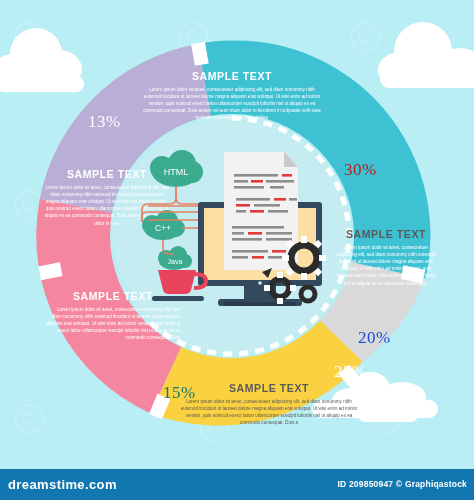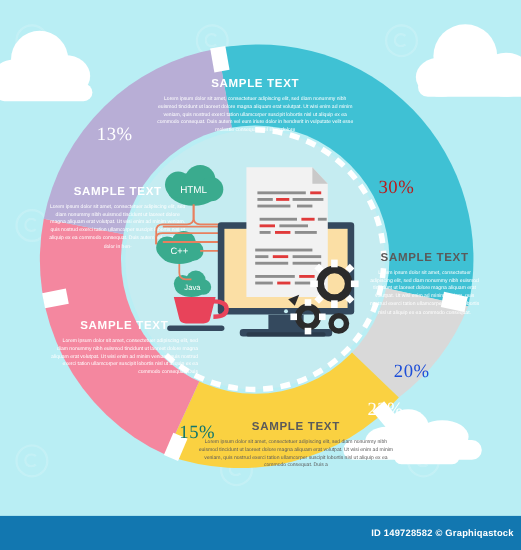--- a/index.html
+++ b/index.html
@@ -326,16 +326,19 @@
         </g>
       </g>
       <g>
         <circle cx="176" cy="158" r="7" fill="none" stroke="#2b2b2b" stroke-width="5"></circle>
       </g>
       <path d="M 130,136 L 140,132 L 136,142 Z" fill="#2b2b2b"></path>
     </g>
   </svg>
 
   <div class="footer">
-    <div class="footer-right">ID 149728582 © Graphiqastock</div>
+    <div class="footer-left">
+      <span>dreamstime.com</span>
+    </div>
+    <div class="footer-right">ID 209850947 © Graphiqastock</div>
   </div>
 
 </div>
 
 </body></html>

